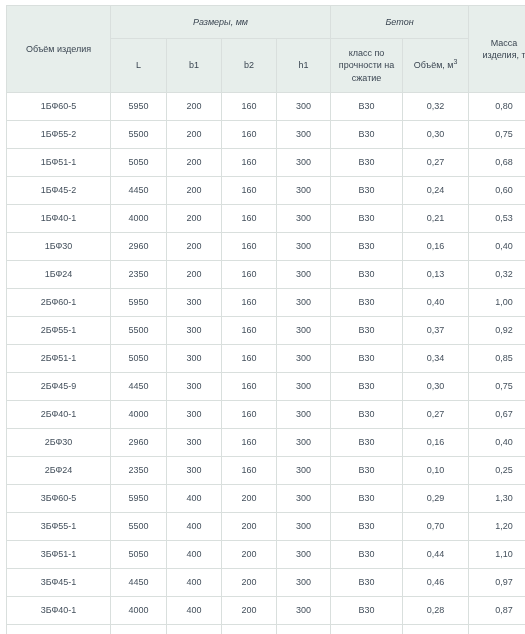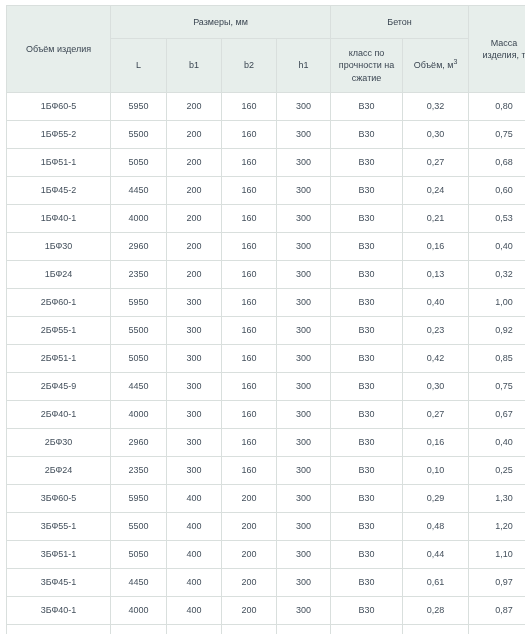--- a/index.html
+++ b/index.html
@@ -43,20 +43,21 @@
     line-height: 1.35;
     font-weight: normal;
   }
   table.spec-table thead th {
     background: #e7eeeb;
     color: #3b4652;
     font-size: 9px;
   }
   table.spec-table thead th.h-group {
     height: 28px;
+    font-style: italic;
   }
   table.spec-table thead th.h-sub {
     height: 49px;
   }
   table.spec-table thead th.h-tall {
     height: 77px;
   }
   table.spec-table tbody td {
     background: #ffffff;
     height: 23px;
@@ -190,31 +191,31 @@
           <td>0,40</td>
           <td>1,00</td>
         </tr>
         <tr>
           <td>2БФ55-1</td>
           <td>5500</td>
           <td>300</td>
           <td>160</td>
           <td>300</td>
           <td>В30</td>
-          <td>0,23</td>
+          <td>0,37</td>
           <td>0,92</td>
         </tr>
         <tr>
           <td>2БФ51-1</td>
           <td>5050</td>
           <td>300</td>
           <td>160</td>
           <td>300</td>
           <td>В30</td>
-          <td>0,42</td>
+          <td>0,34</td>
           <td>0,85</td>
         </tr>
         <tr>
           <td>2БФ45-9</td>
           <td>4450</td>
           <td>300</td>
           <td>160</td>
           <td>300</td>
           <td>В30</td>
           <td>0,30</td>
@@ -260,41 +261,41 @@
           <td>0,29</td>
           <td>1,30</td>
         </tr>
         <tr>
           <td>3БФ55-1</td>
           <td>5500</td>
           <td>400</td>
           <td>200</td>
           <td>300</td>
           <td>В30</td>
-          <td>0,48</td>
+          <td>0,70</td>
           <td>1,20</td>
         </tr>
         <tr>
           <td>3БФ51-1</td>
           <td>5050</td>
           <td>400</td>
           <td>200</td>
           <td>300</td>
           <td>В30</td>
           <td>0,44</td>
           <td>1,10</td>
         </tr>
         <tr>
           <td>3БФ45-1</td>
           <td>4450</td>
           <td>400</td>
           <td>200</td>
           <td>300</td>
           <td>В30</td>
-          <td>0,61</td>
+          <td>0,46</td>
           <td>0,97</td>
         </tr>
         <tr>
           <td>3БФ40-1</td>
           <td>4000</td>
           <td>400</td>
           <td>200</td>
           <td>300</td>
           <td>В30</td>
           <td>0,28</td>

